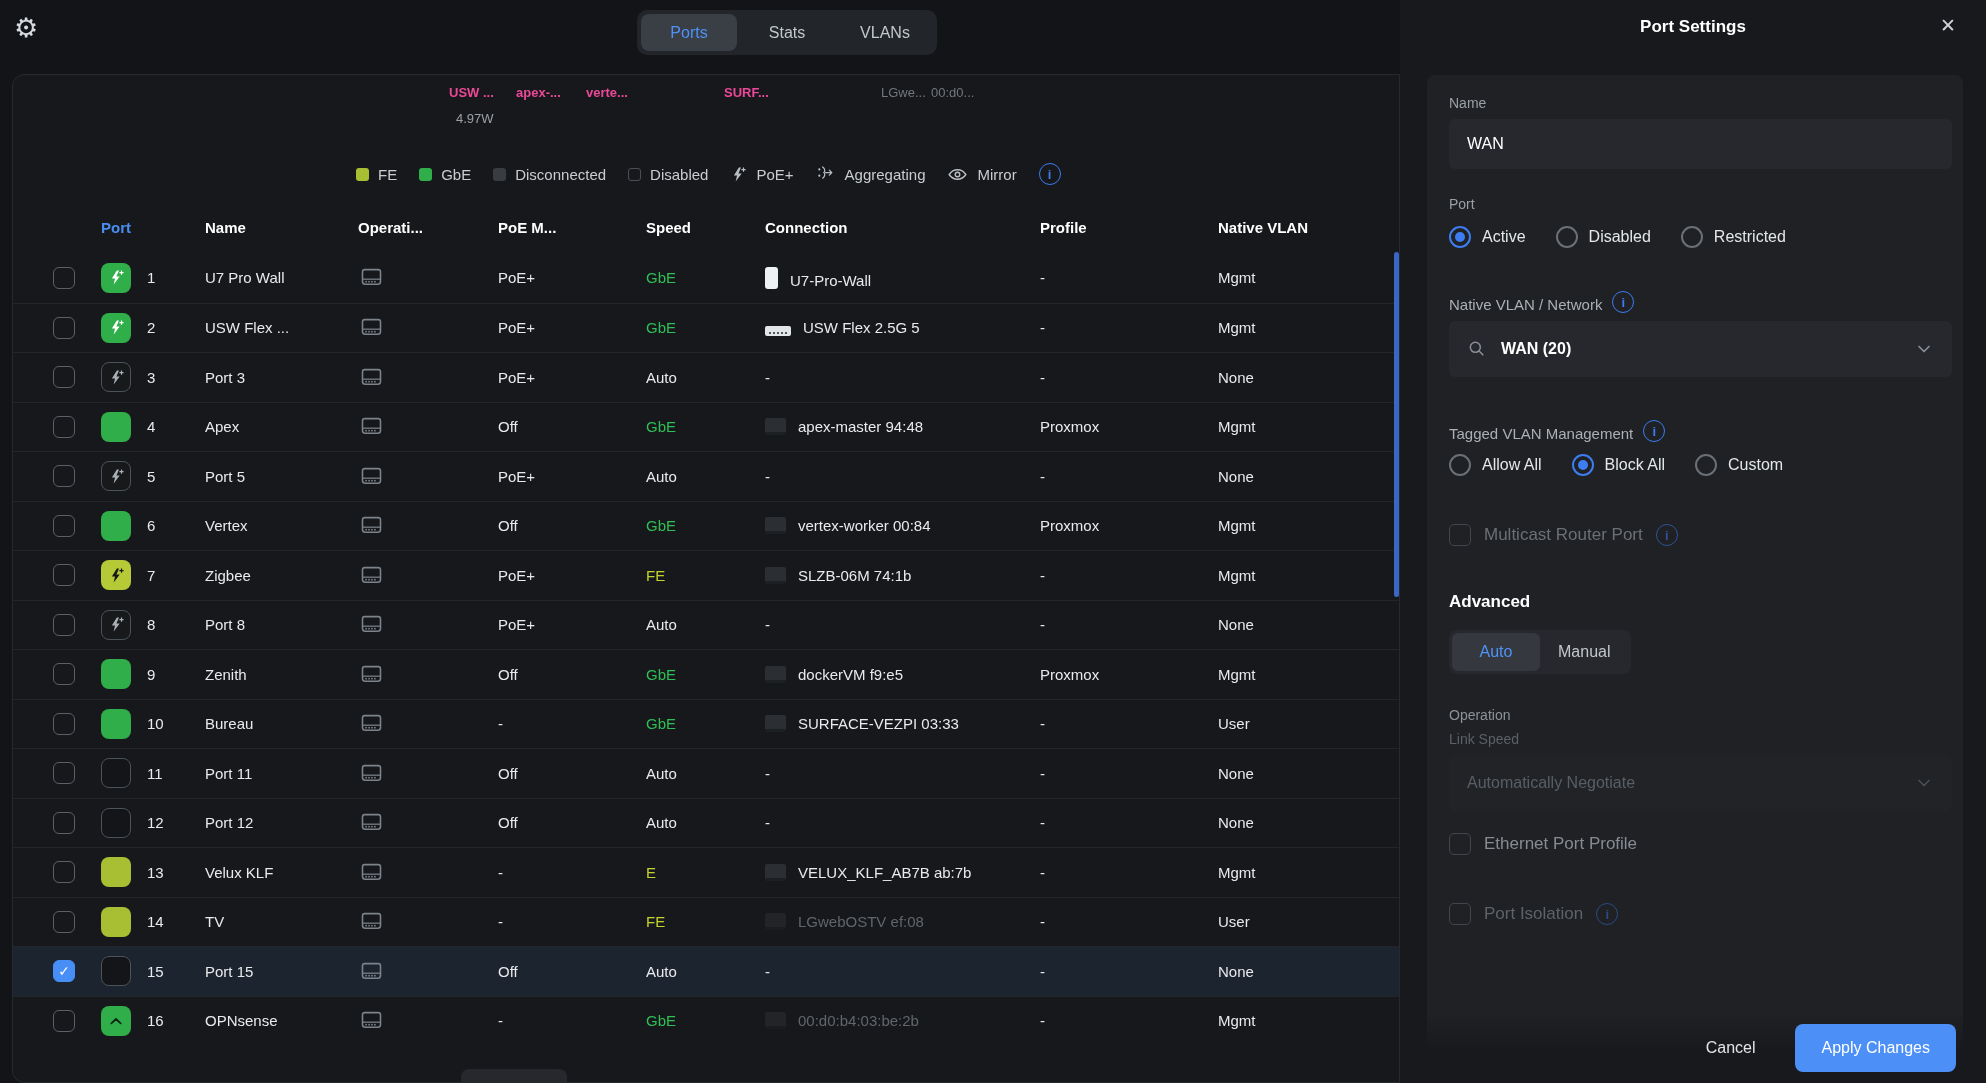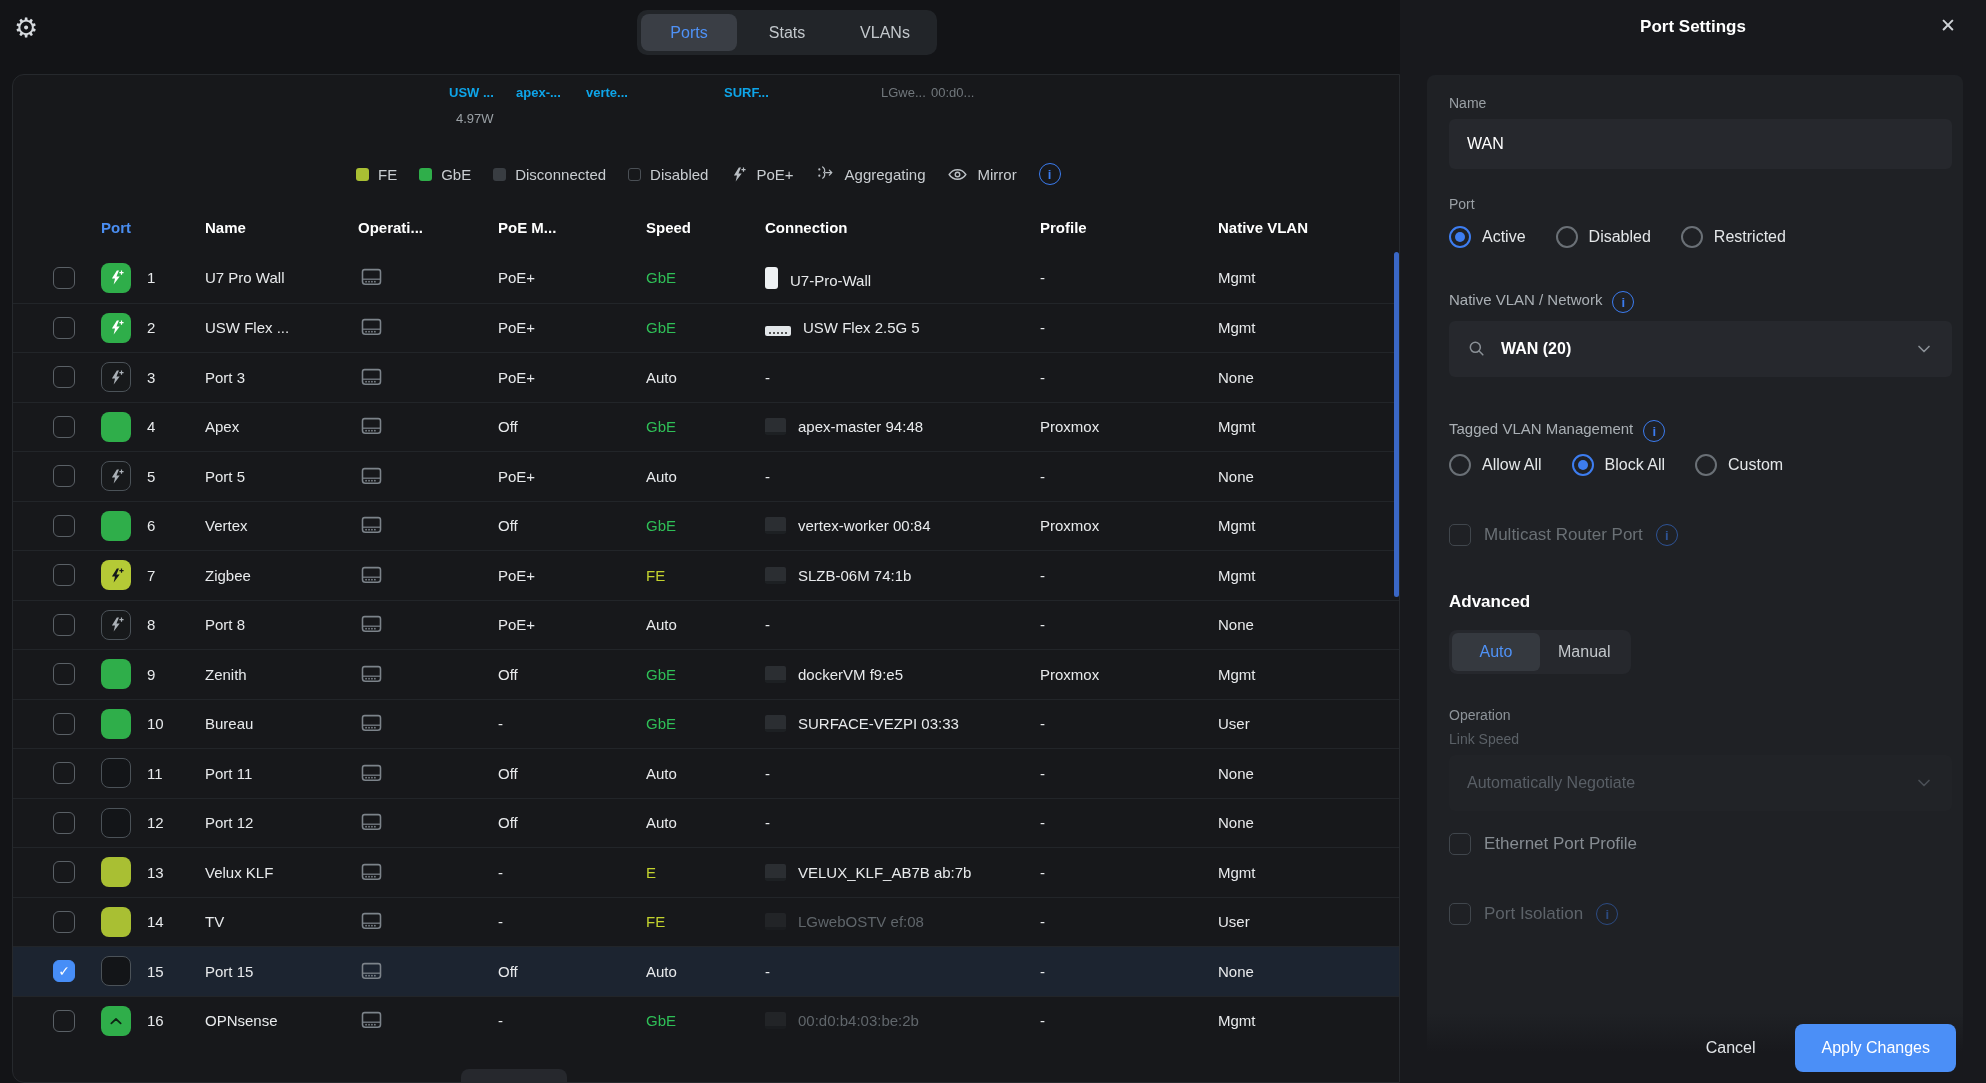--- a/index.html
+++ b/index.html
@@ -12,21 +12,21 @@
   .gear { position:absolute; left:14px; top:12px; font-size:27px; color:#d7dbdf; cursor:pointer; }
   .tabs { position:absolute; left:637px; top:10px; height:45px; display:flex; align-items:center;
     background:#222529; border-radius:10px; padding:4px; gap:2px; }
   .tab { min-width:96px; height:37px; display:flex; align-items:center; justify-content:center;
     padding:0 22px; border-radius:8px; font-size:16px; color:#c3c8cc; cursor:pointer; }
   .tab.active { background:#3a3e45; color:#4f92f7; }
 
   
   .card { position:absolute; left:12px; top:74px; width:1388px; height:1009px;
     background:#17181b; border:1px solid #26292d; border-radius:12px 0 0 12px; overflow:hidden; }
-  .devlbl { position:absolute; top:10px; font-size:13px; font-weight:bold; color:#0ea5e9; }
+  .devlbl { position:absolute; top:10px; font-size:13px; font-weight:bold; color:#ec4899; }
   .devlbl.dim { color:#71777c; font-weight:normal; }
   .devlbl:nth-child(1){left:436px} .devlbl:nth-child(2){left:503px} .devlbl:nth-child(3){left:573px}
   .devlbl:nth-child(4){left:711px} .devlbl:nth-child(5){left:868px} .devlbl:nth-child(6){left:918px}
   .power { position:absolute; left:443px; top:36px; font-size:13px; color:#9aa0a5; }
 
   .legend { position:absolute; left:343px; top:88px; display:flex; align-items:center; gap:10px;
     font-size:15px; color:#c9cdd1; }
   .legend .li { display:flex; align-items:center; gap:9px; margin-right:12px; }
   .sw { width:13px; height:13px; border-radius:3px; }
   .sw.fe { background:#a9bf33; } .sw.gbe { background:#2fae4a; }
@@ -71,21 +71,21 @@
   .vscroll { position:absolute; left:1394px; top:252px; width:5px; height:345px; border-radius:3px;
     background:#3a67c6; z-index:9; cursor:grab; }
 
   
   .panel { position:absolute; left:1400px; top:0; width:586px; height:1083px; background:#18191d; z-index:5; }
   .ptitle { position:absolute; left:0; top:17px; width:100%; text-align:center; font-size:17px; font-weight:bold; color:#fff; }
   .pclose { position:absolute; right:30px; top:14px; font-size:19px; color:#cfd3d7; cursor:pointer; }
   .pcard { position:absolute; left:27px; top:75px; width:536px; height:1008px; background:#1f2125;
     border-radius:8px 8px 0 0; padding:20px 26px 0 22px; overflow:hidden; }
   .flabel { font-size:14px; color:#9aa0a5; margin-bottom:8px; }
-  .flabel.withinfo { display:flex; align-items:flex-start; gap:10px; font-size:15px; color:#aab0b5;margin-top:18px; }
+  .flabel.withinfo { display:flex; align-items:flex-end; gap:10px; font-size:15px; color:#aab0b5;margin-top:18px; }
   .flabel.dim1 { color:#8d9399; } .flabel.dim2 { color:#5b6167; }
   .tinput { width:503px; height:50px; background:#26282d; border:none; border-radius:6px; color:#fff;
     font-size:16px; padding:0 18px; font-family:"Liberation Sans",sans-serif; }
   .radios { display:flex; align-items:center; gap:30px; margin-bottom:43px; }
   .radio { display:flex; align-items:center; gap:11px; font-size:16px; color:#e4e7e9; cursor:pointer;justify-content:flex-end; }
   .rdot { width:22px; height:22px; border-radius:50%; border:2px solid #6a7076; position:relative; flex:none;}
   .radio.sel .rdot { border-color:#3d7df0; }
   .radio.sel .rdot::after { content:""; position:absolute; left:4px; top:4px; width:10px; height:10px;
     border-radius:50%; background:#3d7df0; }
   .select { width:503px; height:56px; background:#26282d; border-radius:6px; display:flex; align-items:center;

